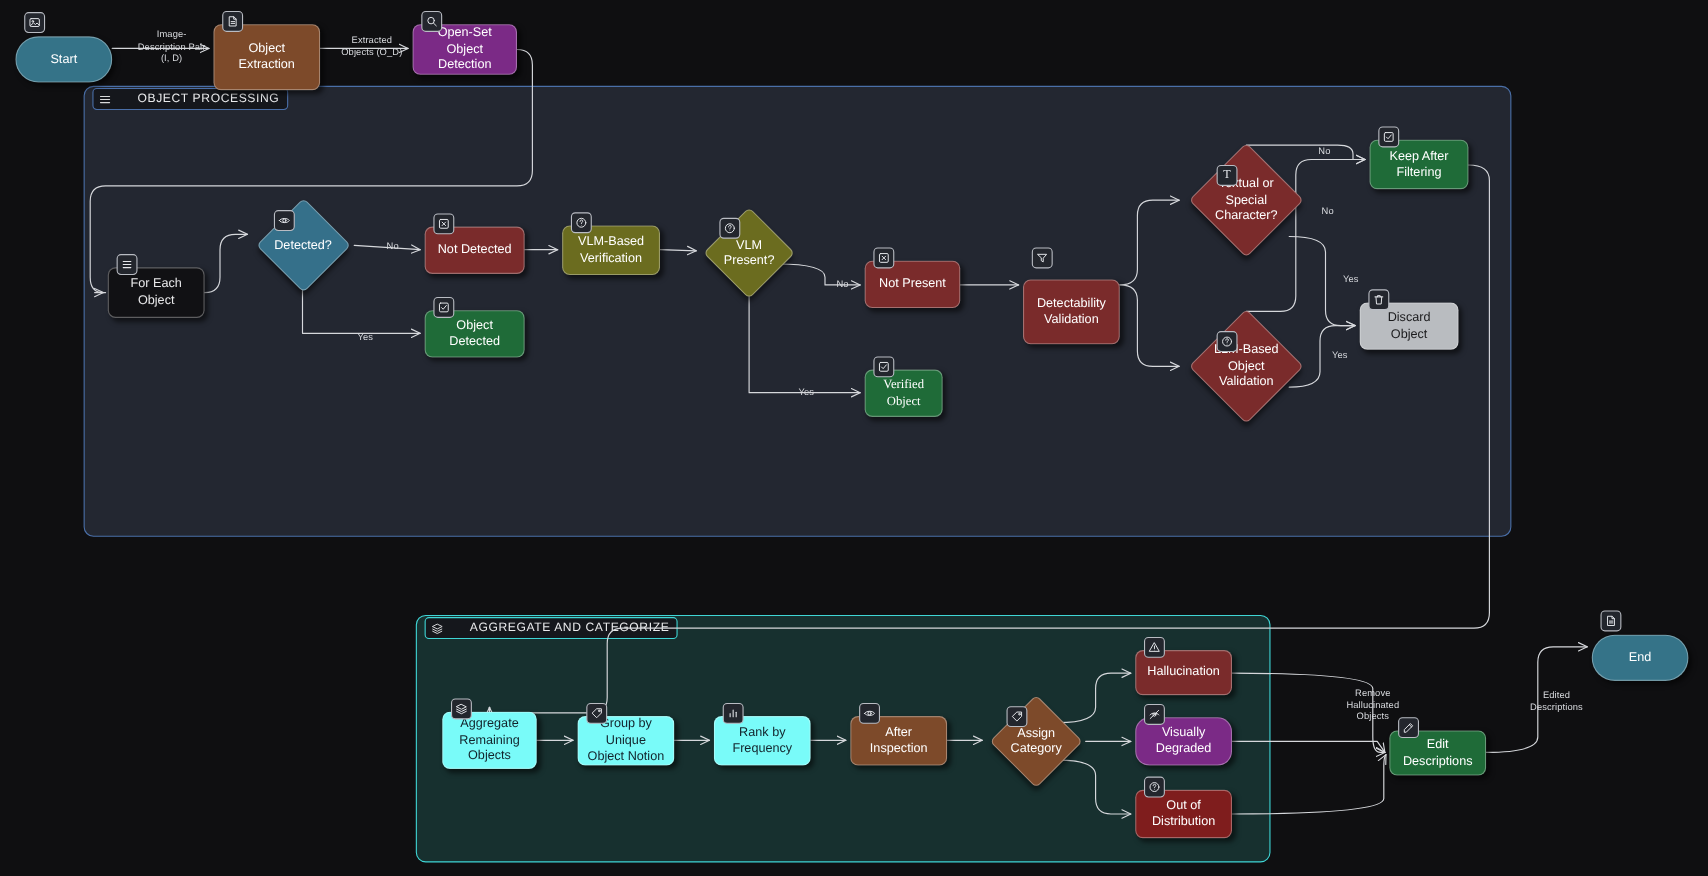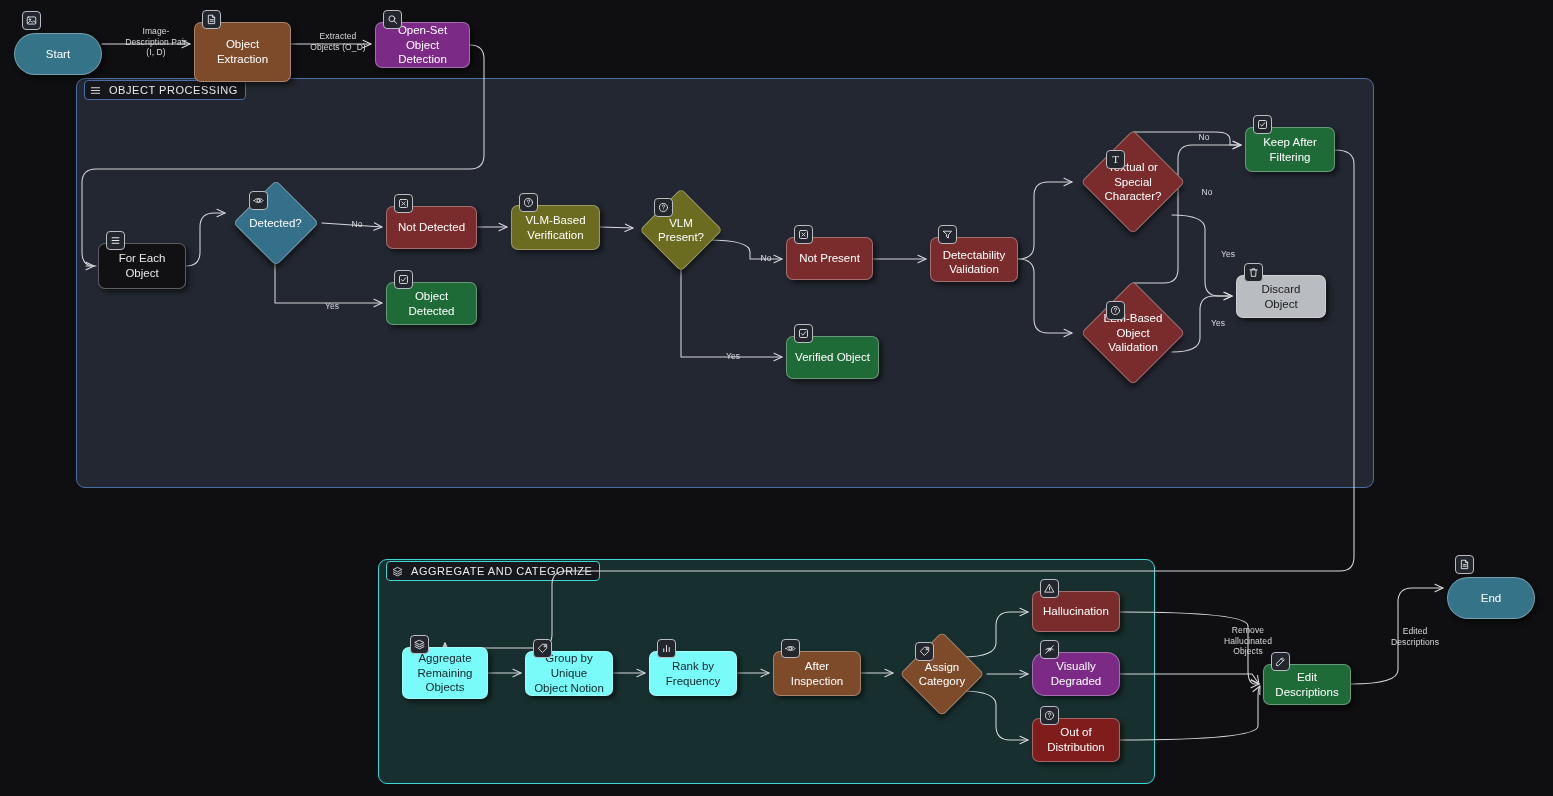--- a/index.html
+++ b/index.html
@@ -7,21 +7,21 @@
     width:1553px;height:796px;overflow:hidden;position:relative;
     font-family:"Liberation Sans","DejaVu Sans",sans-serif;
     color:#e8e8ea;
   }
   #stage{position:absolute;left:0;top:0;width:1553px;height:796px;}
   #wires{position:absolute;left:0;top:0;width:1553px;height:796px;pointer-events:none;}
 
   
   .group{position:absolute;border-radius:9px;box-sizing:border-box;}
   .group-label{
-    position:absolute;display:inline-flex;align-items:center;gap:8px;
+    position:absolute;display:inline-flex;align-items:center;gap:24px;
     font-size:11px;letter-spacing:.55px;color:#e9eaec;white-space:nowrap;
     padding:3px 7px 3px 5px;border-radius:4px;background:#15171c;
     box-sizing:border-box;
   }
   .group-label .gico{display:inline-block;width:11px;height:11px;opacity:.92;}
 
   
   .node{
     position:absolute;box-sizing:border-box;border-radius:7px;
     display:flex;align-items:center;justify-content:center;text-align:center;
@@ -274,32 +274,32 @@
       <span class="lbl">Not Present</span>
     </div>
     <div class="badge" style="left: 794px; top: 225px;">
       <svg viewBox="0 0 16 16">
         <g fill="none" stroke="#e6e8ec" stroke-width="1.3" stroke-linecap="round" stroke-linejoin="round">
           <rect x="2.2" y="2.2" width="11.6" height="11.6" rx="1.6"></rect>
           <path d="M5.7 5.7 L10.3 10.3 M10.3 5.7 L5.7 10.3"></path>
         </g>
       </svg>
     </div>
-    <div class="node" style="left: 786px; top: 336px; width: 93px; height: 43px; background: rgb(31, 107, 56); color: rgb(255, 255, 255);">
+    <div class="node" style="left: 786px; top: 336px; width: 71px; height: 43px; background: rgb(31, 107, 56); color: rgb(255, 255, 255); font-family: Liberation Serif, serif;">
       <span class="lbl">Verified Object</span>
     </div>
     <div class="badge" style="left: 794px; top: 324px;">
       <svg viewBox="0 0 16 16">
         <g fill="none" stroke="#e6e8ec" stroke-width="1.3" stroke-linecap="round" stroke-linejoin="round">
           <rect x="2.2" y="2.2" width="11.6" height="11.6" rx="1.6"></rect>
           <path d="M4.9 8.2 L7.1 10.4 L11.3 5.4"></path>
         </g>
       </svg>
     </div>
-    <div class="node" style="left: 930px; top: 237px; width: 88px; height: 45px; background: rgb(122, 43, 43); color: rgb(255, 255, 255); align-items: flex-end;">
+    <div class="node" style="left: 930px; top: 254px; width: 88px; height: 59px; background: rgb(122, 43, 43); color: rgb(255, 255, 255);">
       <span class="lbl">Detectability
 Validation</span>
     </div>
     <div class="badge" style="left: 938px; top: 225px;">
       <svg viewBox="0 0 16 16">
         <g fill="none" stroke="#e6e8ec" stroke-width="1.3" stroke-linecap="round" stroke-linejoin="round">
           <path d="M2.2 3.2 L13.8 3.2 L9.3 8.3 L9.3 13.2 L6.7 11.6 L6.7 8.3 Z"></path>
         </g>
       </svg>
     </div>

